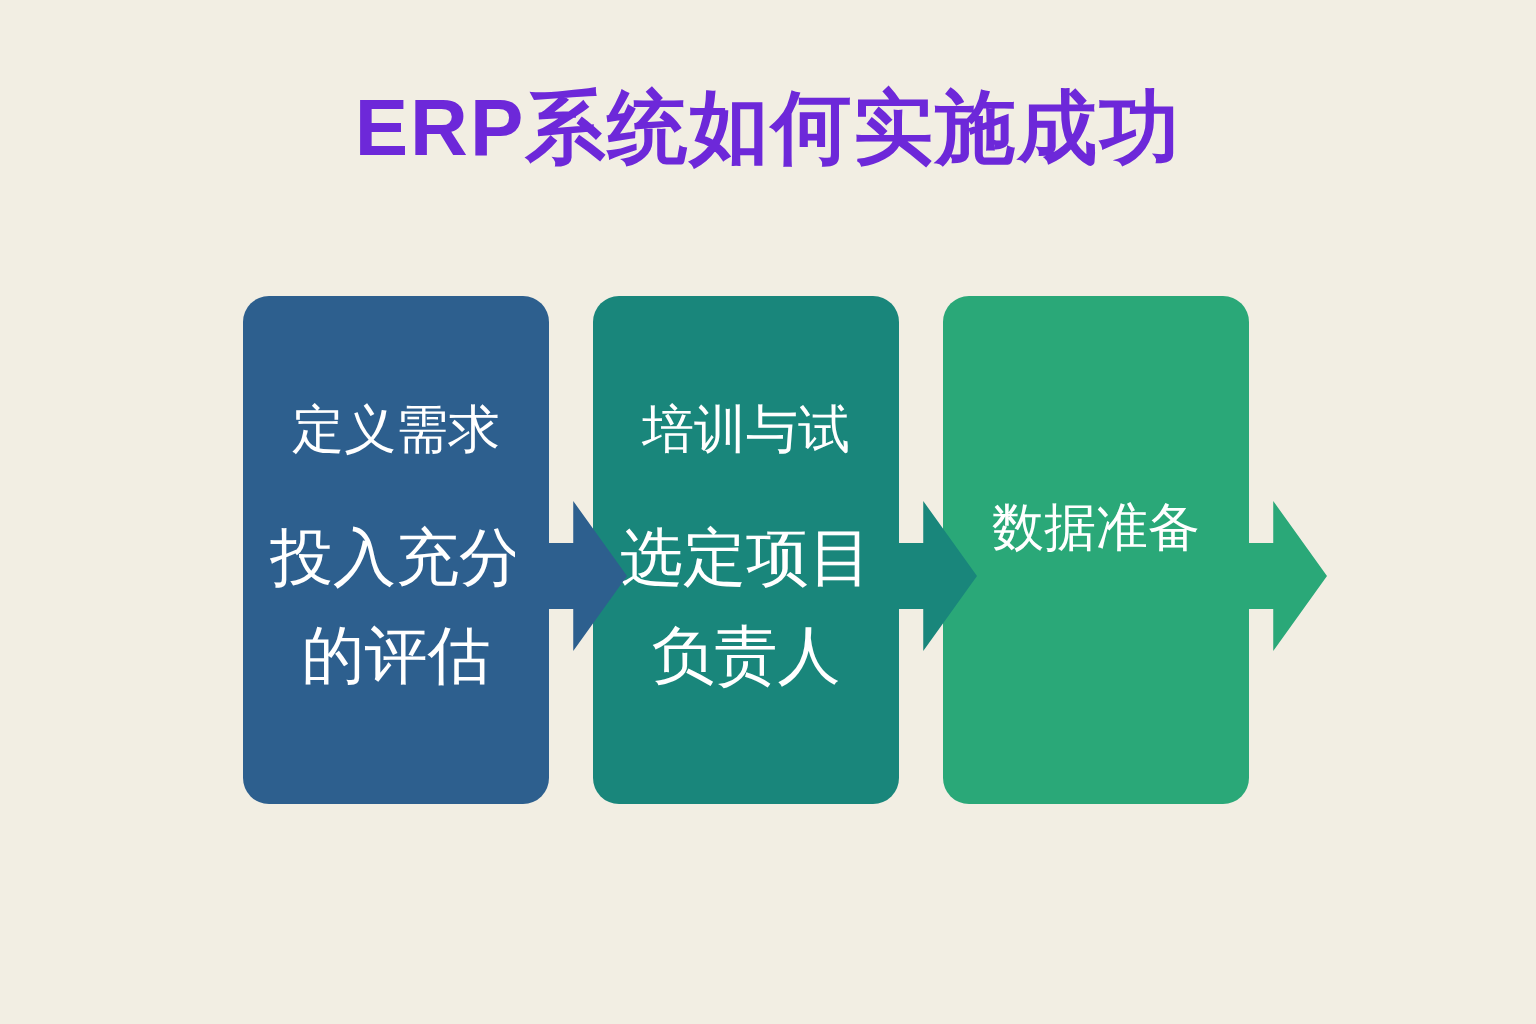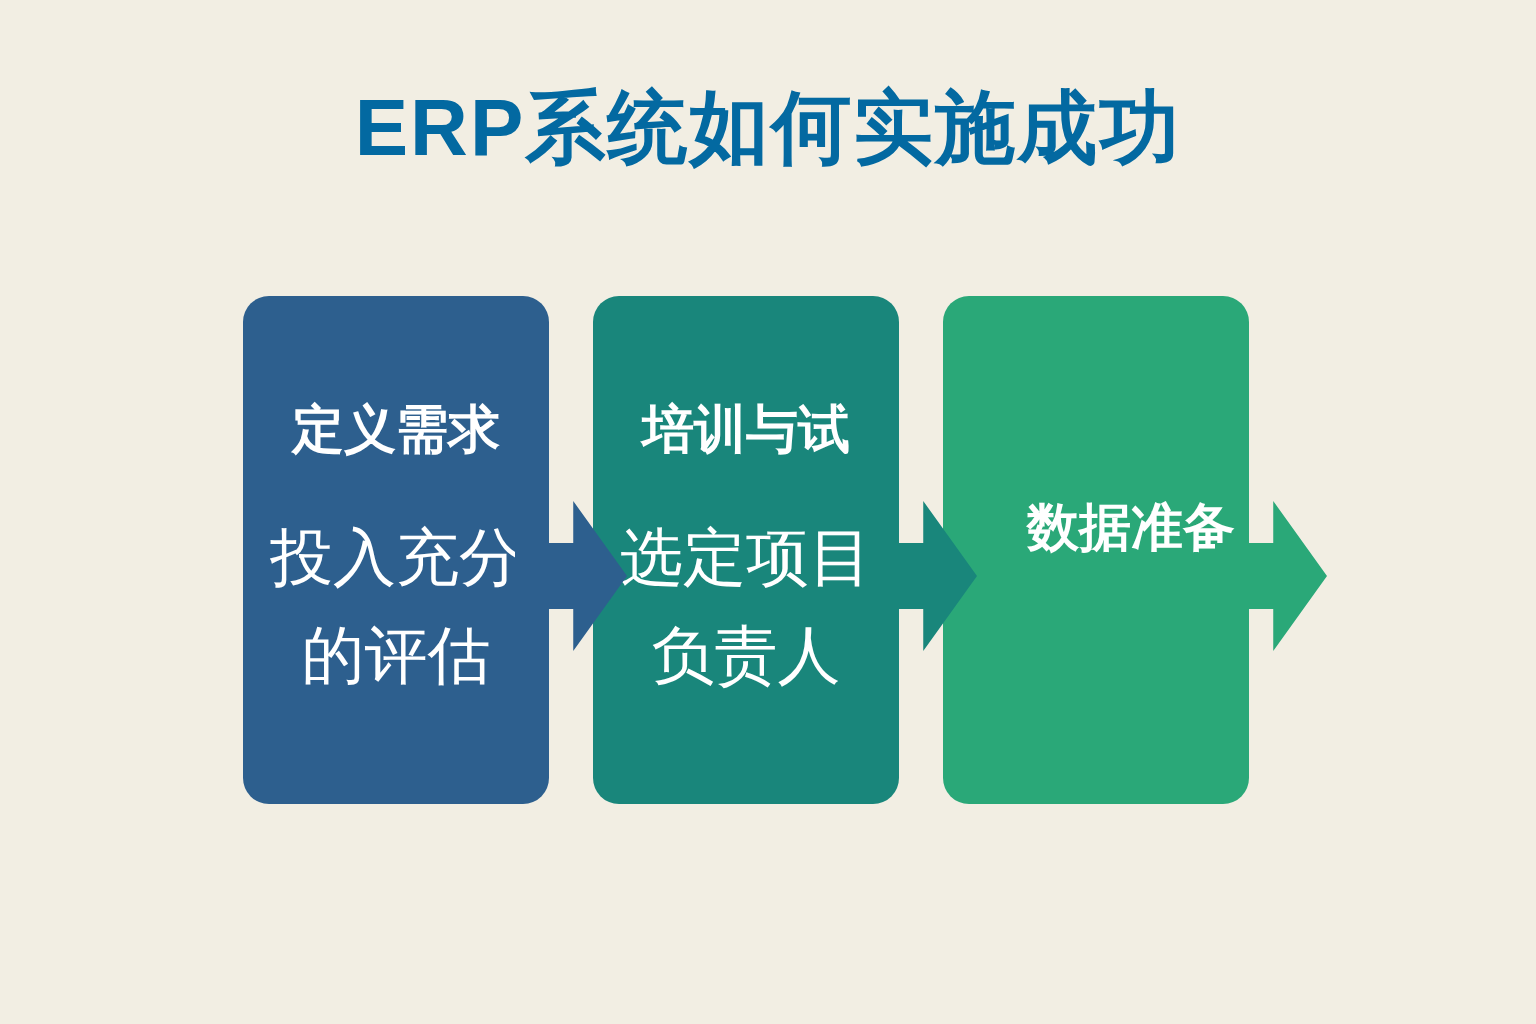--- a/index.html
+++ b/index.html
@@ -12,21 +12,21 @@
     width: 1536px;
     height: 1024px;
     background: #f2eee3;
     position: relative;
   }
   .title {
     text-align: center;
     padding-top: 88px;
     font-size: 80px;
     font-weight: 800;
-    color: #0369a1;
+    color: #6d28d9;
     letter-spacing: 2px;
     line-height: 1;
   }
   .flow {
     margin-top: 128px;
     display: flex;
     justify-content: center;
     align-items: center;
   }
   .card {
@@ -38,21 +38,21 @@
     flex-direction: column;
     justify-content: center;
     align-items: center;
     text-align: center;
     padding: 0 14px;
     position: relative;
     z-index: 1;
   }
   .card .heading {
     font-size: 52px;
-    font-weight: 700;
+    font-weight: 400;
     margin-bottom: 44px;
     white-space: nowrap;
   }
   .card .body {
     font-size: 63px;
     font-weight: 400;
     line-height: 1.55;
     white-space: pre-line;
   }
   .arrow {
@@ -83,21 +83,21 @@
     <div class="arrow" style="background-color: rgb(45, 95, 142);"></div>
 
     <div class="card" style="background-color: rgb(25, 134, 123);">
       <div class="heading">培训与试</div>
       <div class="body">选定项目
 负责人</div>
     </div>
 
     <div class="arrow" style="background-color: rgb(25, 134, 123);"></div>
 
-    <div class="card" style="background-color: rgb(42, 168, 120); align-items: flex-end;">
+    <div class="card" style="background-color: rgb(42, 168, 120);">
       <div class="heading">数据准备</div>
     </div>
 
     <div class="arrow" style="background-color: rgb(42, 168, 120);"></div>
 
 
   </div>
 </div>
 
 </body></html>

